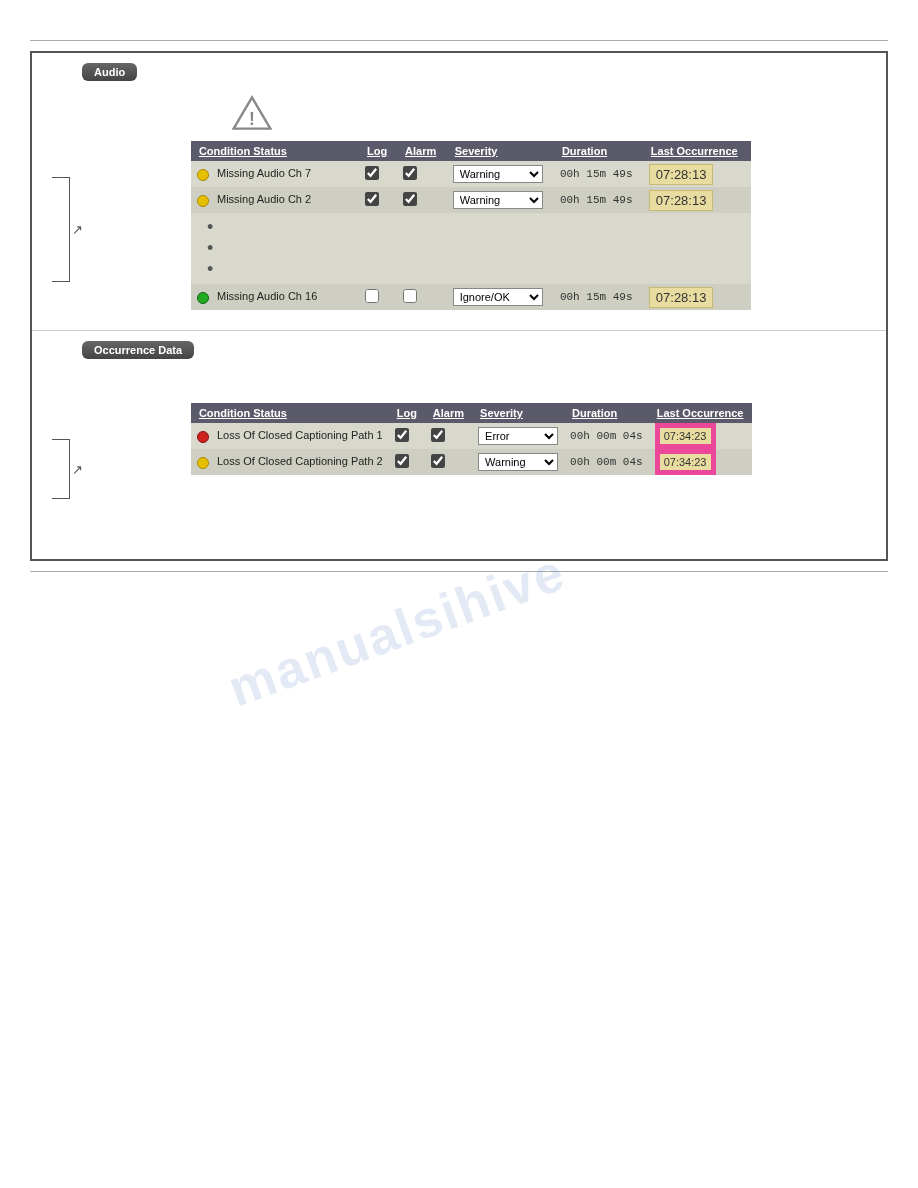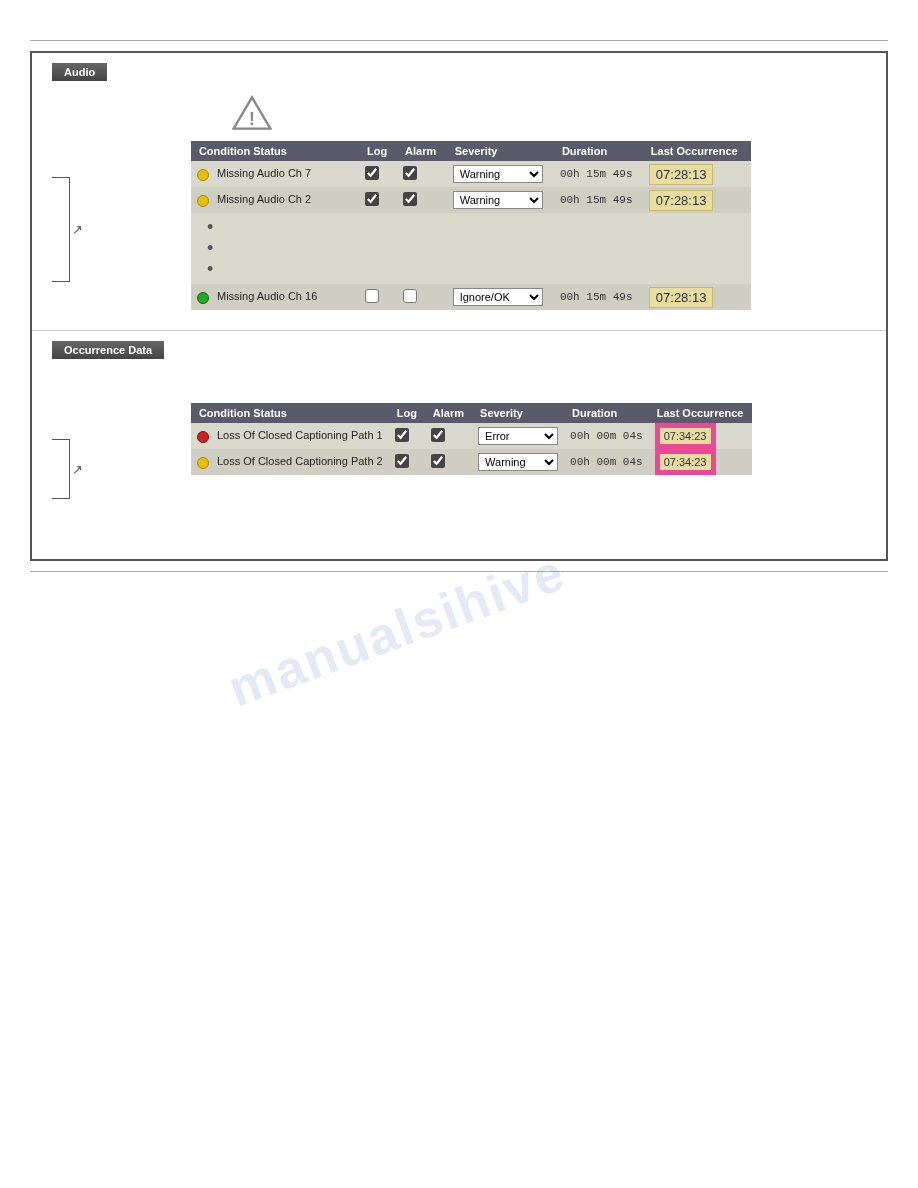--- a/index.html
+++ b/index.html
@@ -57,22 +57,23 @@
       padding: 10px 20px 20px 20px;
       border-bottom: 1px solid #ccc;
     }
     .section-label {
       display: inline-block;
       background: linear-gradient(to bottom, #666, #444);
       color: #fff;
       font-size: 11px;
       font-weight: bold;
       padding: 3px 12px;
-      border-radius: 0;
+      border-radius: 6px;
       margin-bottom: 14px;
+      margin-left: 30px;
     }
 
     
     .warning-icon-wrap {
       display: flex;
       justify-content: flex-start;
       margin-left: 180px;
       margin-bottom: 10px;
     }
     .warning-triangle {
@@ -92,20 +93,21 @@
     .alarm-table thead tr {
       background: #5a5a6a;
       color: #fff;
       font-size: 11px;
     }
     .alarm-table thead th {
       padding: 4px 8px;
       text-align: left;
       font-weight: bold;
       white-space: nowrap;
+      text-decoration: underline;
     }
     .alarm-table tbody tr {
       background: #d8d8cc;
     }
     .alarm-table tbody tr:nth-child(even) {
       background: #cecec2;
     }
     .alarm-table tbody td {
       padding: 4px 6px;
       font-size: 11px;

